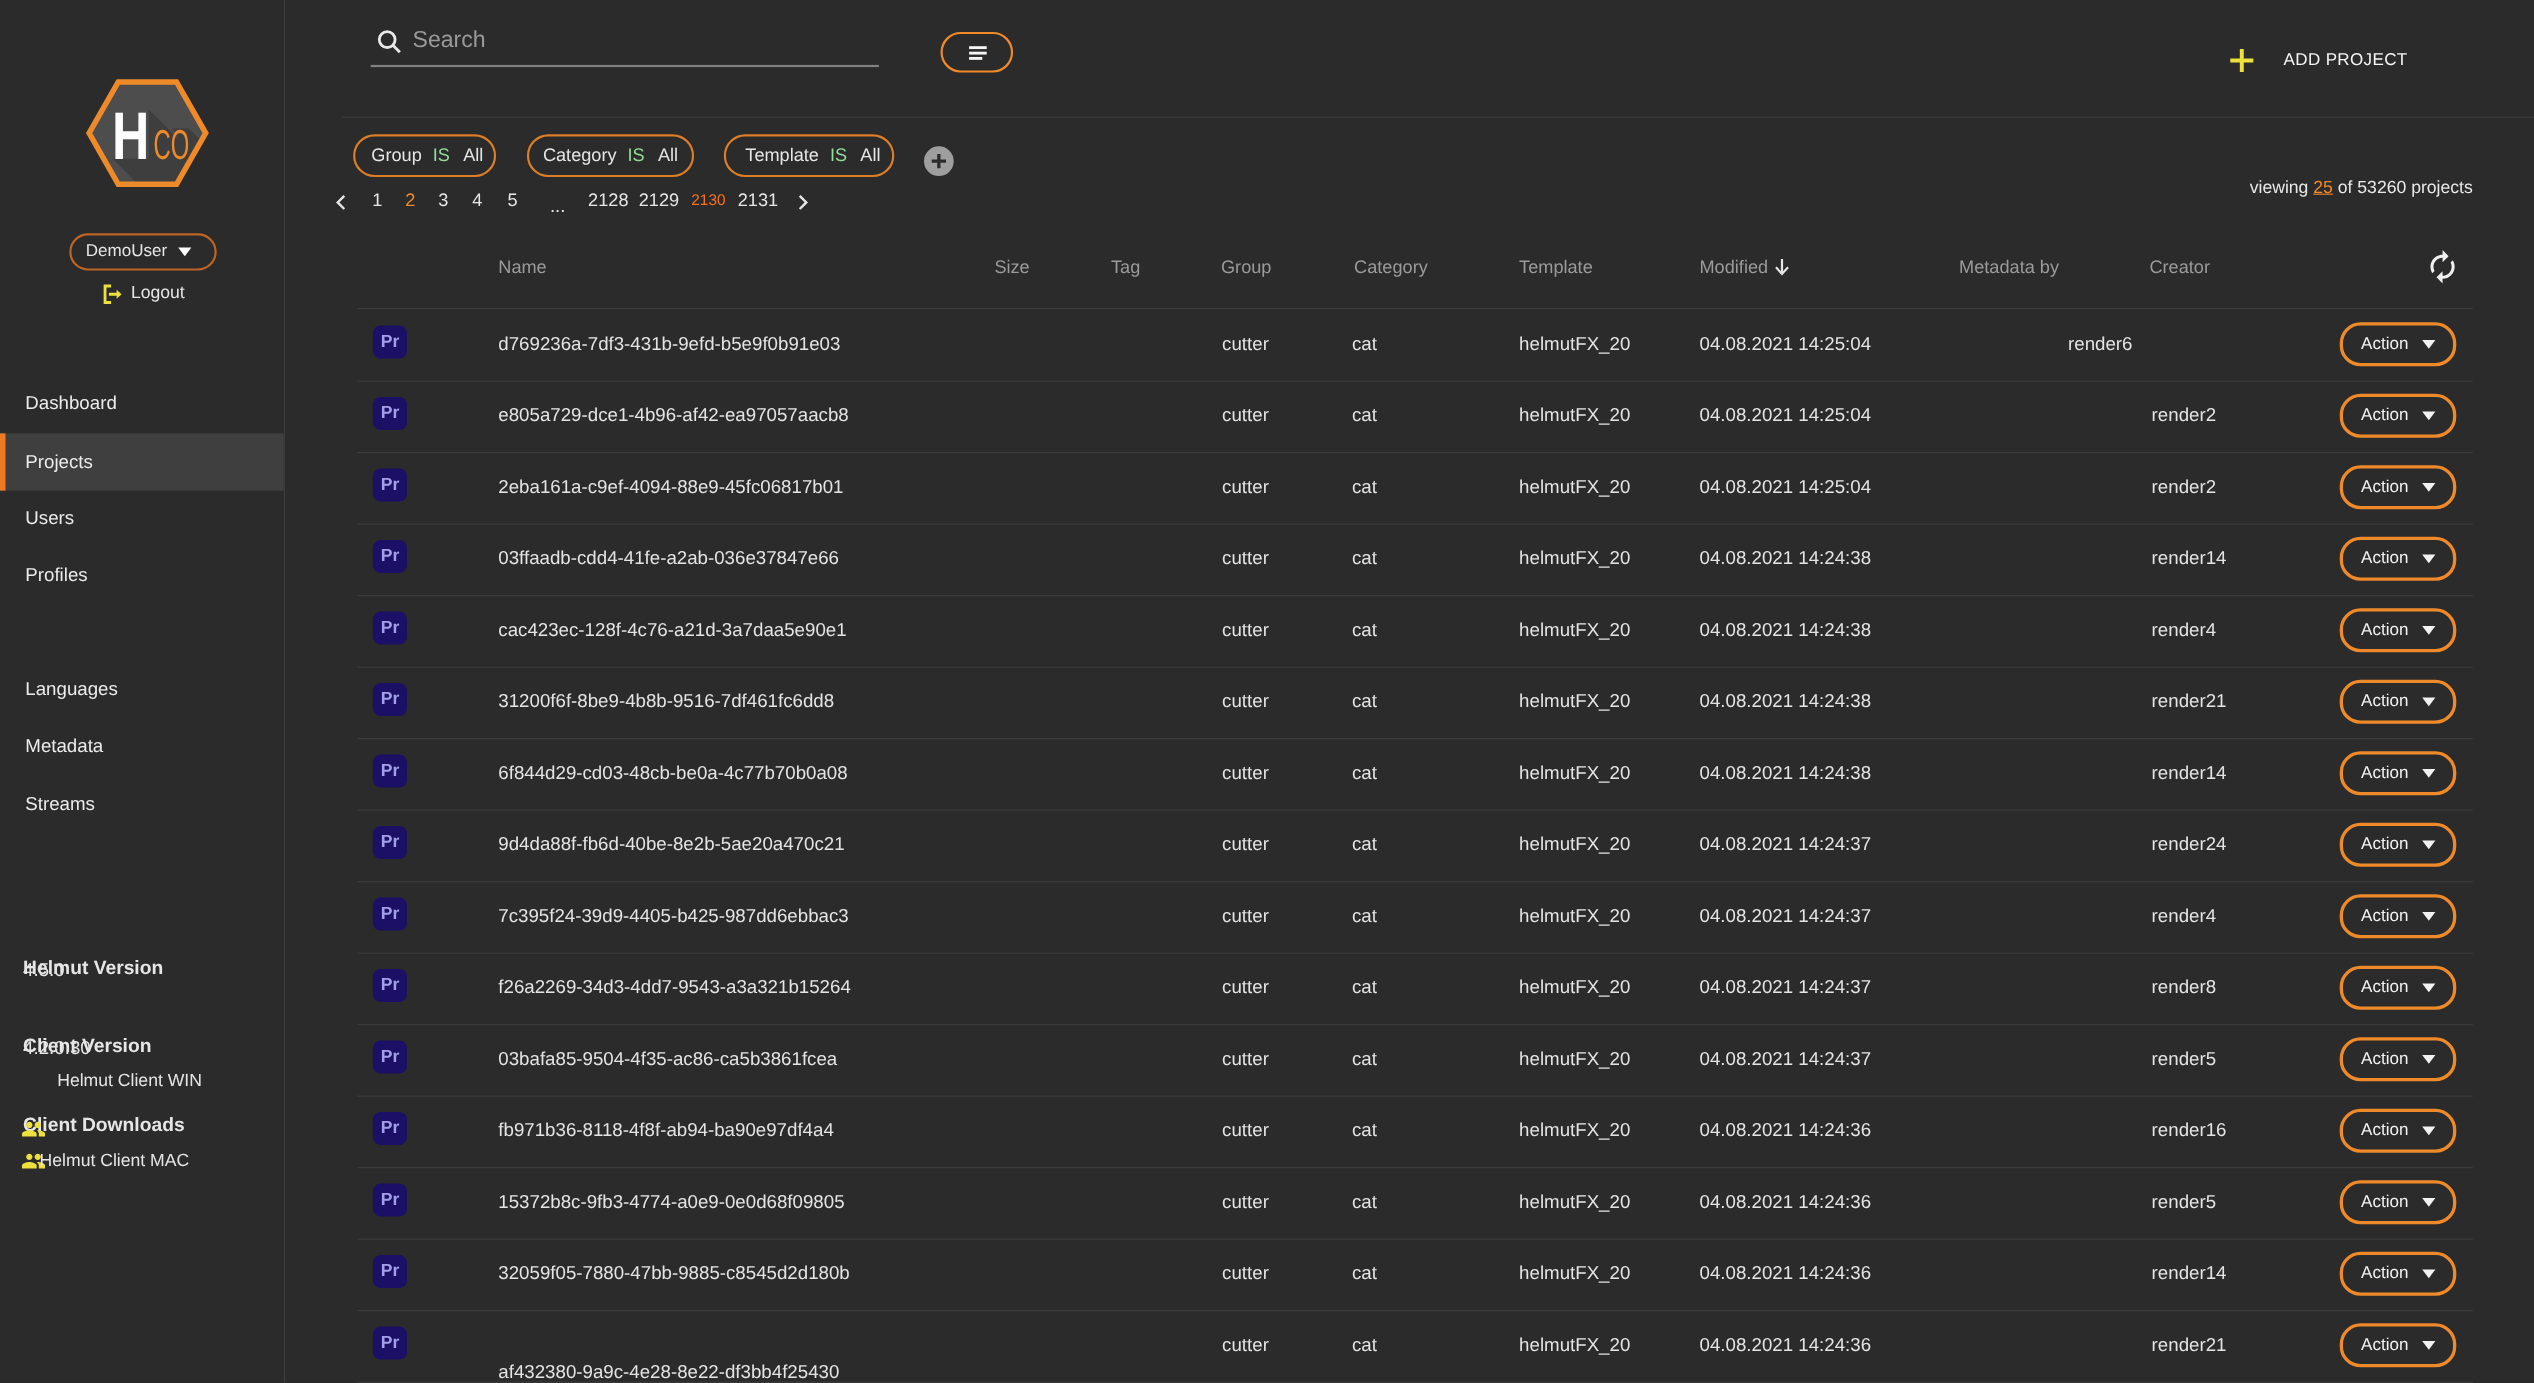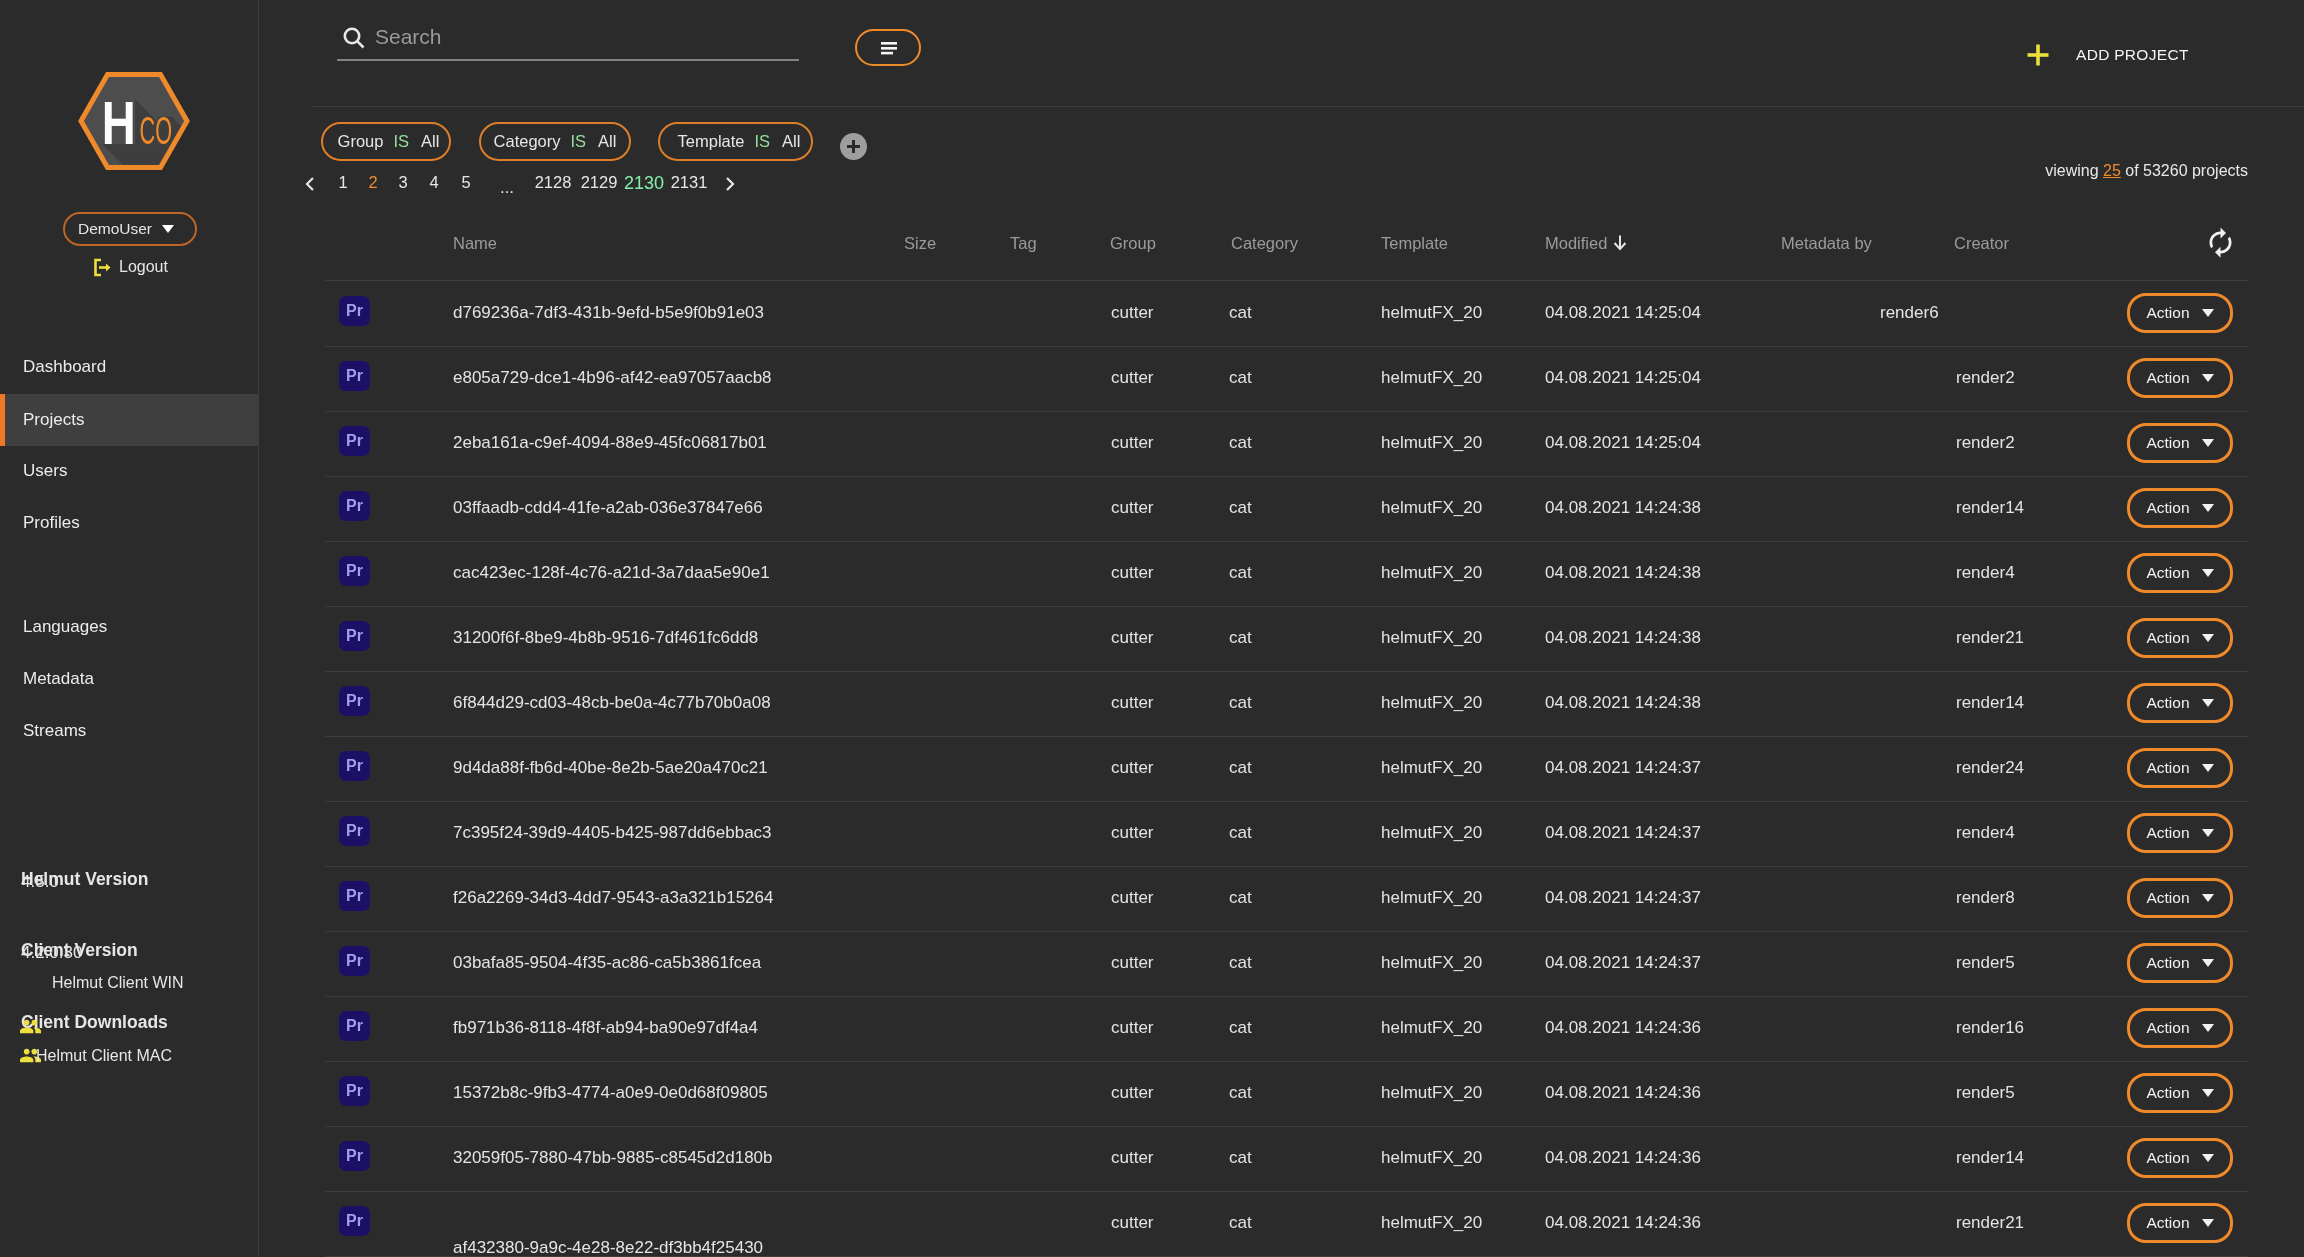--- a/index.html
+++ b/index.html
@@ -144,21 +144,21 @@
 <path d="M4 2 L10 8 L4 14" fill="none" stroke="#e6e6e6" stroke-width="2.2"></path>
   </svg>
 <div class="abs" style="left:323px;top:173px;width:40px;text-align:center;font-size:16.5px;color:#e6e6e6">1</div>
 <div class="abs" style="left:353px;top:173px;width:40px;text-align:center;font-size:16.5px;color:#ef8a2b">2</div>
 <div class="abs" style="left:383px;top:173px;width:40px;text-align:center;font-size:16.5px;color:#e6e6e6">3</div>
 <div class="abs" style="left:414px;top:173px;width:40px;text-align:center;font-size:16.5px;color:#e6e6e6">4</div>
 <div class="abs" style="left:446px;top:173px;width:40px;text-align:center;font-size:16.5px;color:#e6e6e6">5</div>
 <div class="abs" style="left:487px;top:178px;width:40px;text-align:center;font-size:17px;color:#e6e6e6">...</div>
 <div class="abs" style="left:533px;top:173px;width:40px;text-align:center;font-size:16.5px;color:#e6e6e6">2128</div>
 <div class="abs" style="left:579px;top:173px;width:40px;text-align:center;font-size:16.5px;color:#e6e6e6">2129</div>
-<div class="abs" style="left:624px;top:173px;width:40px;text-align:center;font-size:18px;color:#86efac">2130</div>
+<div class="abs" style="left:624px;top:173px;width:40px;text-align:center;font-size:14px;color:#f97316">2130</div>
 <div class="abs" style="left:669px;top:173px;width:40px;text-align:center;font-size:16.5px;color:#e6e6e6">2131</div>
 
 <div class="abs" style="left:1948px;top:162px;width:300px;text-align:right;font-size:16px;color:#e9e9e9">viewing&nbsp;<span style="color:#ef8a2b;text-decoration:underline">25</span>&nbsp;of 53260 projects</div>
 
 <div class="hdr" style="left:453px">Name</div>
 <div class="hdr" style="left:904px">Size</div>
 <div class="hdr" style="left:1010px">Tag</div>
 <div class="hdr" style="left:1110px">Group</div>
 <div class="hdr" style="left:1231px">Category</div>
 <div class="hdr" style="left:1381px">Template</div>

